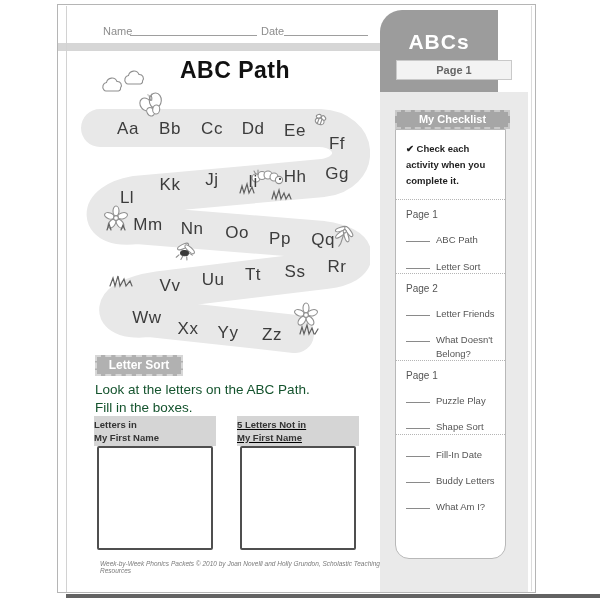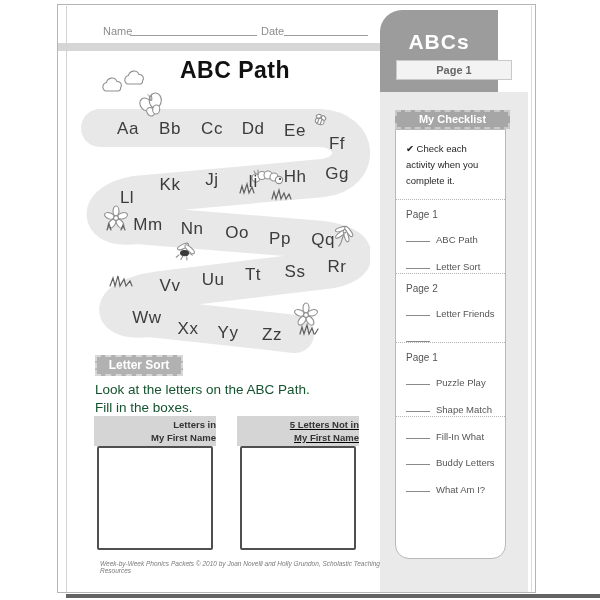--- a/index.html
+++ b/index.html
@@ -26,39 +26,39 @@
   .deco-line{stroke:#8f8f8f;fill:none;stroke-width:1.1;stroke-linecap:round;}
   .grass{stroke:#606060;fill:none;stroke-width:1.2;stroke-linecap:round;}
   .fly-body{fill:#3a3a3a;stroke:#3a3a3a;}
   
   .ls-header{position:absolute;left:37px;top:350px;width:84px;height:17px;background:#b1b1b1;
              border:2px dashed #d7d7d7;color:#fff;font-size:12px;font-weight:bold;
              text-align:center;line-height:17px;}
   .ls-line{position:absolute;left:37px;font-size:13.5px;color:#14532d;}
   .sort-box{position:absolute;top:411px;width:122px;}
   .sort-box .hd{background:#d5d5d5;color:#333;font-size:9.5px;font-weight:bold;
-                text-align:right;line-height:12.5px;padding:3px 0 2px;}
+                text-align:left;line-height:12.5px;padding:3px 0 2px;}
   .sort-box .cell{height:100px;margin:0 3px;background:#fff;border:2px solid #4f4f4f;border-radius:2px;}
   .footer{position:absolute;left:42px;top:555px;width:280px;font-size:6.5px;
           font-style:italic;color:#7a7a7a;}
   
   .sb-header{position:absolute;left:322px;top:5px;width:118px;height:82px;background:#9c9c9c;
              border-radius:22px 0 0 0;}
   .sb-title{position:absolute;left:0;top:20px;width:100%;text-align:center;color:#fff;
             font-size:21px;font-weight:bold;letter-spacing:1px;}
   .sb-pagebox{position:absolute;left:16px;top:50px;width:116px;height:20px;background:#f3f3f3;
               border:1px solid #c9c9c9;box-sizing:border-box;text-align:center;
               font-size:11px;font-weight:bold;color:#666;line-height:18px;}
   .sb-body{position:absolute;left:322px;top:87px;width:148px;height:500px;background:#eaeaea;}
   .cl-header{position:absolute;left:15px;top:18px;width:111px;height:15px;background:#a6a6a6;
              border:2px dashed #c9c9c9;box-sizing:content-box;color:#fff;font-size:11px;
              font-weight:bold;text-align:center;line-height:15px;}
   .cl-box{position:absolute;left:15px;top:37px;width:111px;height:430px;background:#fff;
           border:1px solid #b8b8b8;border-radius:0 0 14px 14px;box-sizing:border-box;overflow:hidden;}
-  .cl-intro{font-size:9.5px;font-weight:normal;color:#1f1f1f;line-height:1.7;padding:11px 9px 10px 10px;}
+  .cl-intro{font-size:9.5px;font-weight:bold;color:#1f1f1f;line-height:1.7;padding:11px 9px 10px 10px;}
   .cl-divider{border-top:1px dotted #b5b5b5;height:0;}
   .cl-group-label{font-size:10px;color:#555;padding:9px 10px 0;}
   .cl-item{display:flex;align-items:flex-start;padding:11px 6px 0 10px;}
   .cl-line{width:24px;height:10px;border-bottom:1px solid #8a8a8a;flex:none;margin-right:6px;}
   .cl-item-label{font-size:9.5px;color:#555;line-height:1.4;padding-top:2px;}
 </style>
 </head>
 <body>
 
 <div id="canvas">
@@ -215,35 +215,36 @@
               <span class="cl-item-label">Letter Sort</span>
             </div>
             <div class="cl-divider"></div>
             <div class="cl-group-label">Page 2</div>
             <div class="cl-item">
               <span class="cl-line"></span>
               <span class="cl-item-label">Letter Friends</span>
             </div>
             <div class="cl-item">
               <span class="cl-line"></span>
+              <span class="cl-item-label">What Doesn't Belong?</span>
             </div>
             <div class="cl-divider"></div>
             <div class="cl-group-label">Page 1</div>
             <div class="cl-item">
               <span class="cl-line"></span>
               <span class="cl-item-label">Puzzle Play</span>
             </div>
             <div class="cl-item">
               <span class="cl-line"></span>
-              <span class="cl-item-label">Shape Match</span>
-            </div>
-            <div class="cl-divider"></div>
-            <div class="cl-item">
-              <span class="cl-line"></span>
-              <span class="cl-item-label">Fill-In What</span>
+              <span class="cl-item-label">Shape Sort</span>
+            </div>
+            <div class="cl-divider"></div>
+            <div class="cl-item">
+              <span class="cl-line"></span>
+              <span class="cl-item-label">Fill-In Date</span>
             </div>
             <div class="cl-item">
               <span class="cl-line"></span>
               <span class="cl-item-label">Buddy Letters</span>
             </div>
             <div class="cl-item">
               <span class="cl-line"></span>
               <span class="cl-item-label">What Am I?</span>
             </div>
           </div>

